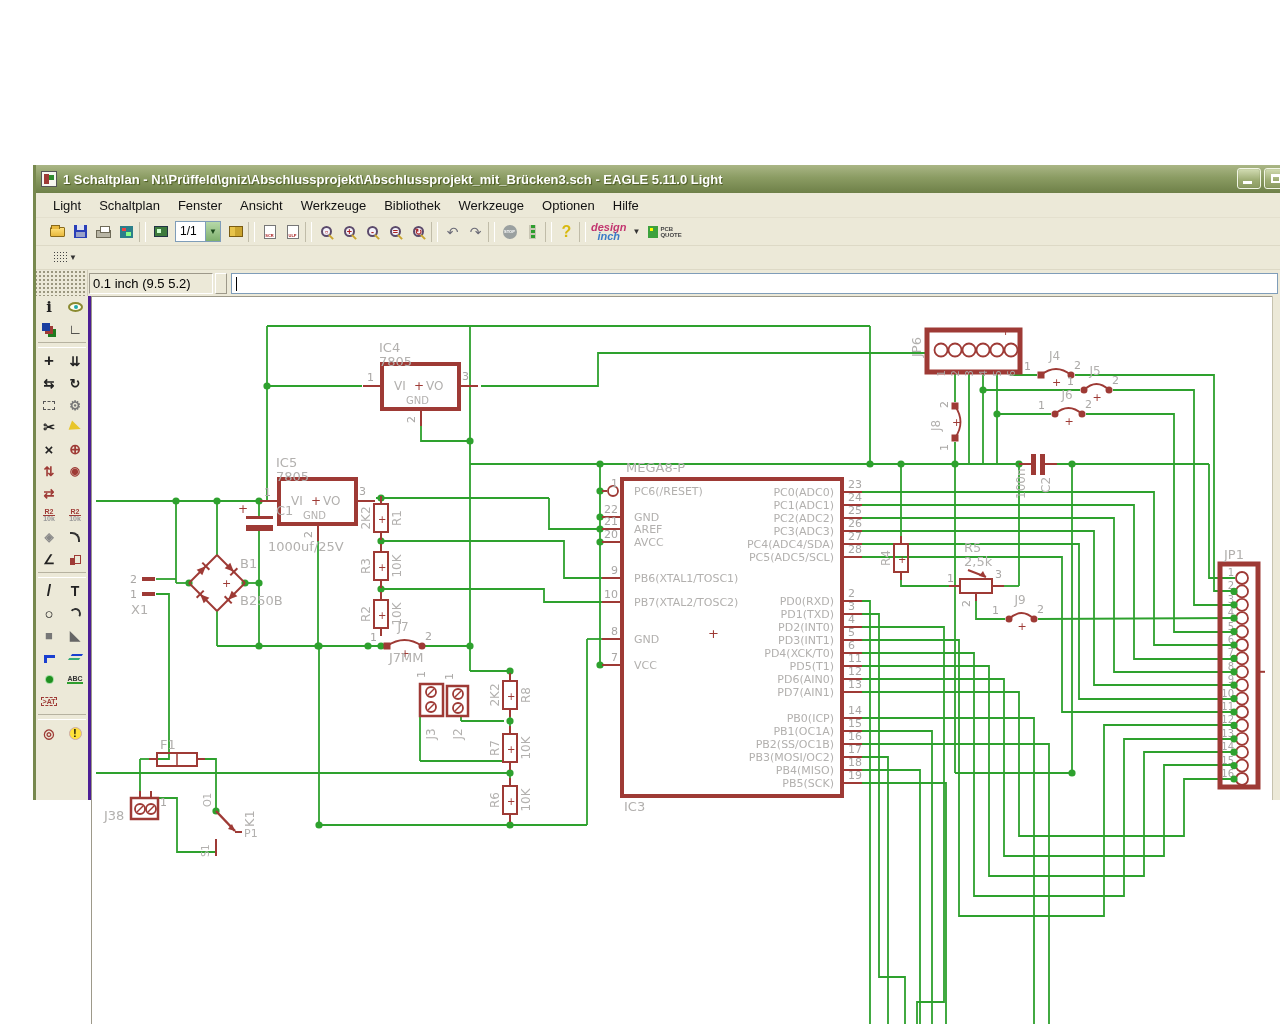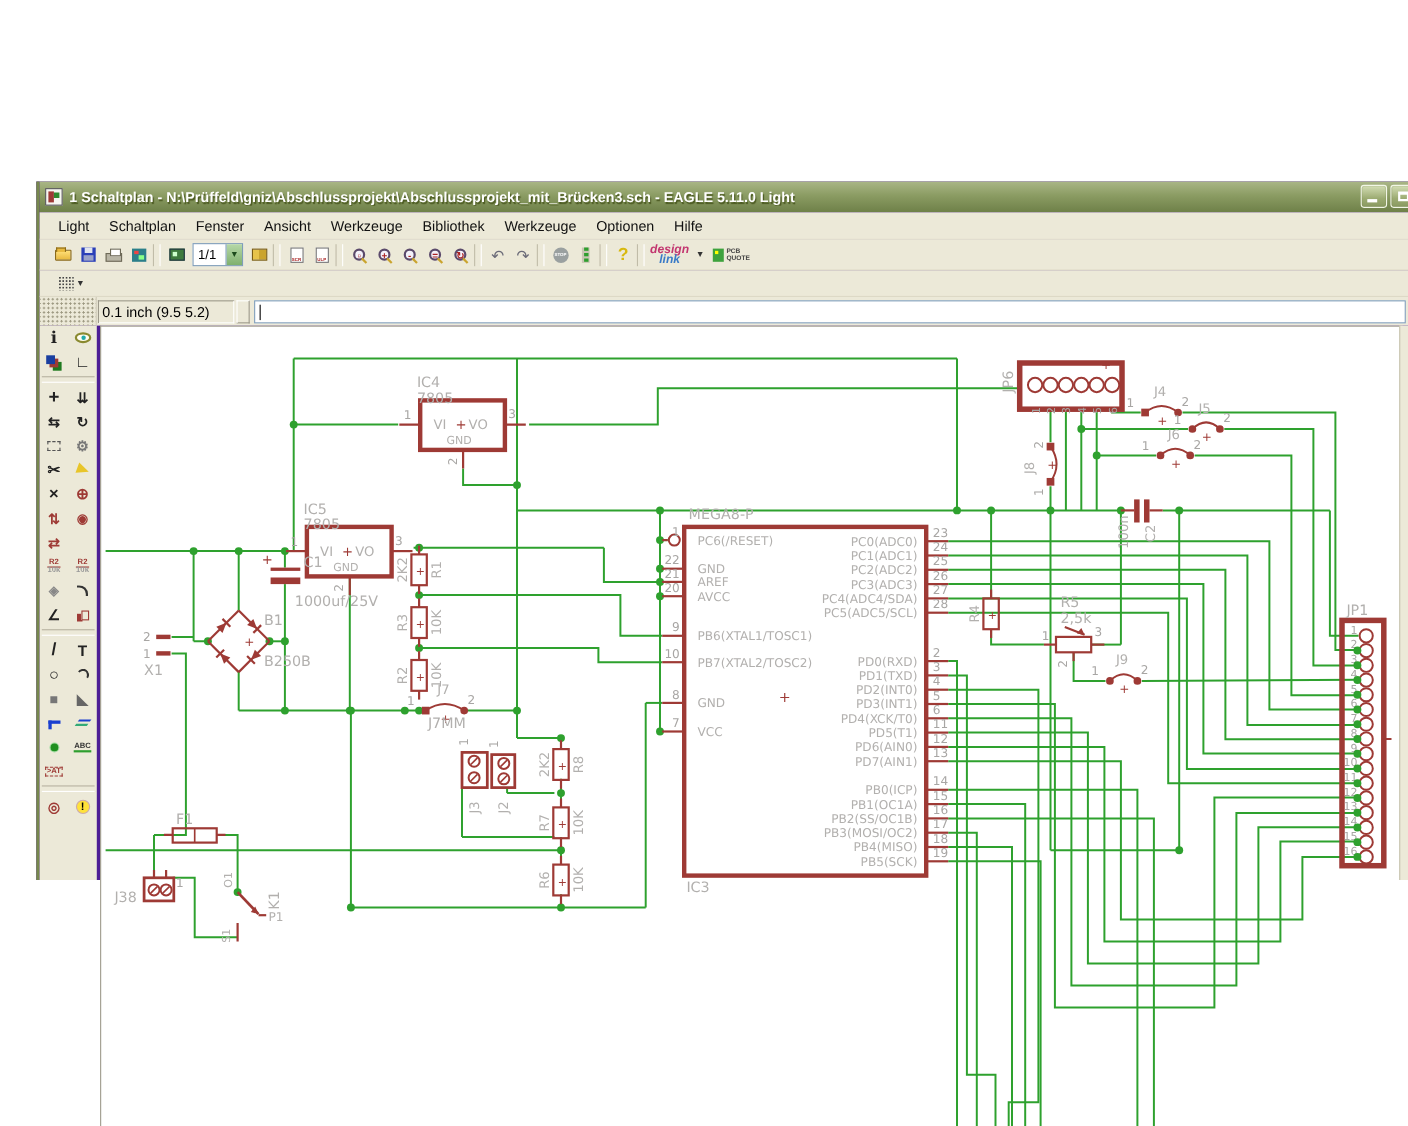--- a/index.html
+++ b/index.html
@@ -211,21 +211,21 @@
             <i></i>
           </span>
         </span>
         <span class="tsep"></span>
         <span class="tcell">
           <span class="i-help">?</span>
         </span>
         <span class="tsep"></span>
         <span id="designlink">
           <span class="d">design</span>
-          <span class="l">link</span>
+          <span class="l">inch</span>
         </span>
         <span class="dd-arrow">▼</span>
         <span id="pcbquote">
           <span class="sq"></span>
           <span class="tx">PCB<br>QUOTE</span>
         </span>
       </div>
     <div id="toolbar2">
         <span class="tcell">
           <span class="i-grid"></span>

